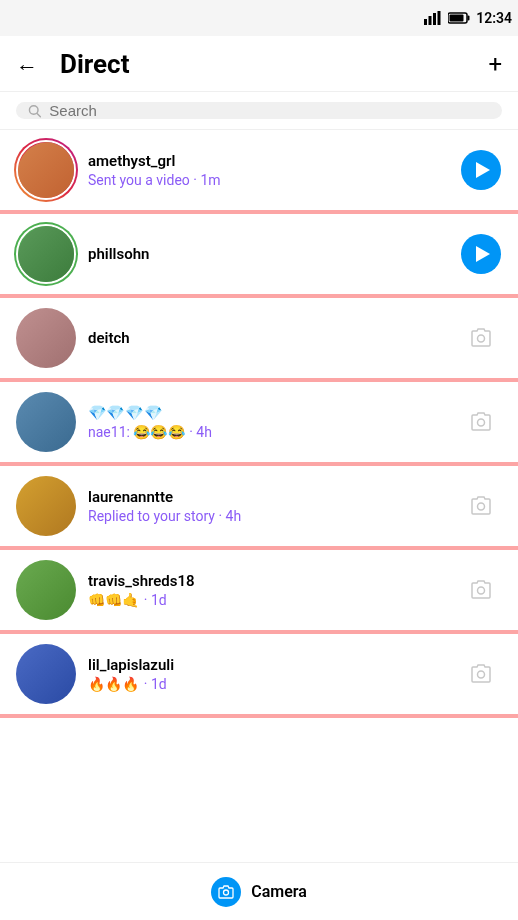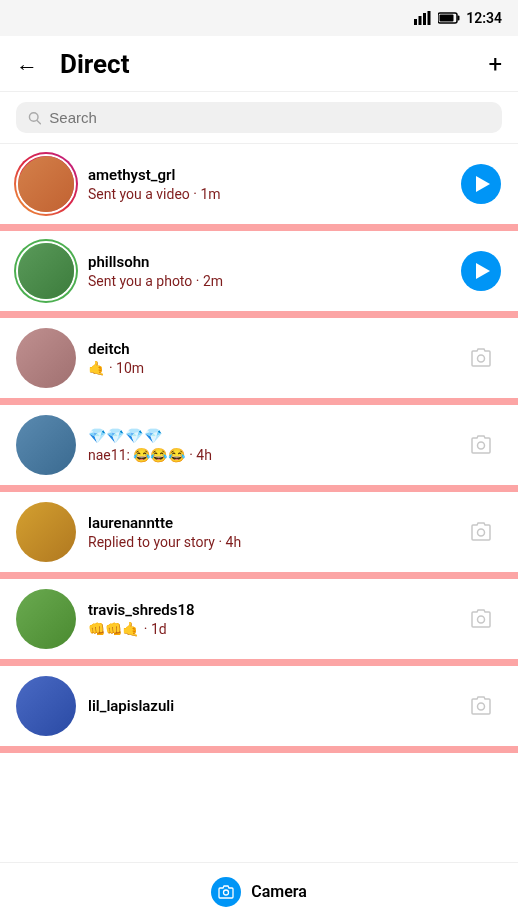--- a/index.html
+++ b/index.html
@@ -13,21 +13,21 @@
     }
 
     
     .status-bar {
       width: 100%;
       height: 36px;
       background: #f5f5f5;
       display: flex;
       align-items: center;
       justify-content: flex-end;
-      padding: 0 16px;
+      padding: 0 6px;
       gap: 6px;
     }
     .status-icons {
       display: flex;
       align-items: center;
       gap: 6px;
     }
     .status-time {
       font-size: 14px;
       font-weight: 600;
@@ -69,21 +69,21 @@
     
     .search-bar {
       padding: 10px 16px;
       background: #fff;
     }
     .search-input-wrap {
       background: #f0f0f0;
       border-radius: 10px;
       display: flex;
       align-items: center;
-      padding: 7px 12px;
+      padding: 0 12px;
       gap: 8px;
     }
     .search-input {
       border: none;
       background: transparent;
       font-size: 15px;
       color: #555;
       outline: none;
       width: 100%;
     }
@@ -101,21 +101,21 @@
       height: calc(920px - 36px - 56px - 56px - 58px);
     }
 
     
     .message-item {
       display: flex;
       align-items: center;
       padding: 10px 16px;
       cursor: pointer;
       background: #fff;
-      border-bottom: 7px solid #fca5a5;
+      border-bottom: 4px solid #fca5a5;
     }
 
     
     .avatar-wrap {
       position: relative;
       width: 60px;
       height: 60px;
       flex-shrink: 0;
     }
 
@@ -150,21 +150,21 @@
     .message-username {
       font-size: 15px;
       font-weight: 600;
       color: #000;
       white-space: nowrap;
       overflow: hidden;
       text-overflow: ellipsis;
     }
     .message-preview {
       font-size: 14px;
-      color: #7f1d1d;
+      color: #8b5cf6;
       margin-top: 2px;
       white-space: nowrap;
       overflow: hidden;
       text-overflow: ellipsis;
     }
 
     
     .action-icon {
       width: 42px;
       height: 42px;
@@ -298,39 +298,37 @@
         <div class="avatar-wrap">
           <div class="story-ring story-ring-green" style="position:absolute;top:-2px;left:-2px;width:64px;height:64px;border-radius:50%;padding:2px;">
             <div class="story-ring-inner">
               <div class="avatar-face" style="background: linear-gradient(135deg, #5a9a5a, #3a7a3a);"></div>
             </div>
           </div>
         </div>
 
       <div class="message-info">
         <div class="message-username">phillsohn</div>
-        <div class="message-preview">Sent you a photo · 2m</div>
       </div>
 
         <div class="action-icon">
           <div class="play-btn">
             <div class="play-triangle"></div>
           </div>
         </div>
 
     </div>
     <div class="message-item">
 
         <div class="avatar-wrap">
           <div class="avatar-face" style="background: linear-gradient(135deg, #c09090, #a07070);"></div>
         </div>
 
       <div class="message-info">
         <div class="message-username">deitch</div>
-        <div class="message-preview">🤙 · 10m</div>
       </div>
 
         <div class="action-icon">
           <svg width="24" height="22" viewBox="0 0 24 22">
             <path d="M9 2L8 4H4C3.4 4 3 4.5 3 5V18C3 18.5 3.4 19 4 19H20C20.6 19 21 18.5 21 18V5C21 4.5 20.6 4 20 4H16L15 2H9Z" fill="none" stroke="#c7c7c7" stroke-width="1.5"></path>
             <circle cx="12" cy="11.5" r="3.5" fill="none" stroke="#c7c7c7" stroke-width="1.5"></circle>
           </svg>
         </div>
 
     </div>
@@ -392,20 +390,21 @@
 
     </div>
     <div class="message-item">
 
         <div class="avatar-wrap">
           <div class="avatar-face" style="background: linear-gradient(135deg, #4a6ac4, #2a4aa4);"></div>
         </div>
 
       <div class="message-info">
         <div class="message-username">lil_lapislazuli</div>
+        <div class="message-preview">🔥🔥🔥 · 1d</div>
       </div>
 
         <div class="action-icon">
           <svg width="24" height="22" viewBox="0 0 24 22">
             <path d="M9 2L8 4H4C3.4 4 3 4.5 3 5V18C3 18.5 3.4 19 4 19H20C20.6 19 21 18.5 21 18V5C21 4.5 20.6 4 20 4H16L15 2H9Z" fill="none" stroke="#c7c7c7" stroke-width="1.5"></path>
             <circle cx="12" cy="11.5" r="3.5" fill="none" stroke="#c7c7c7" stroke-width="1.5"></circle>
           </svg>
         </div>
 
     </div>

